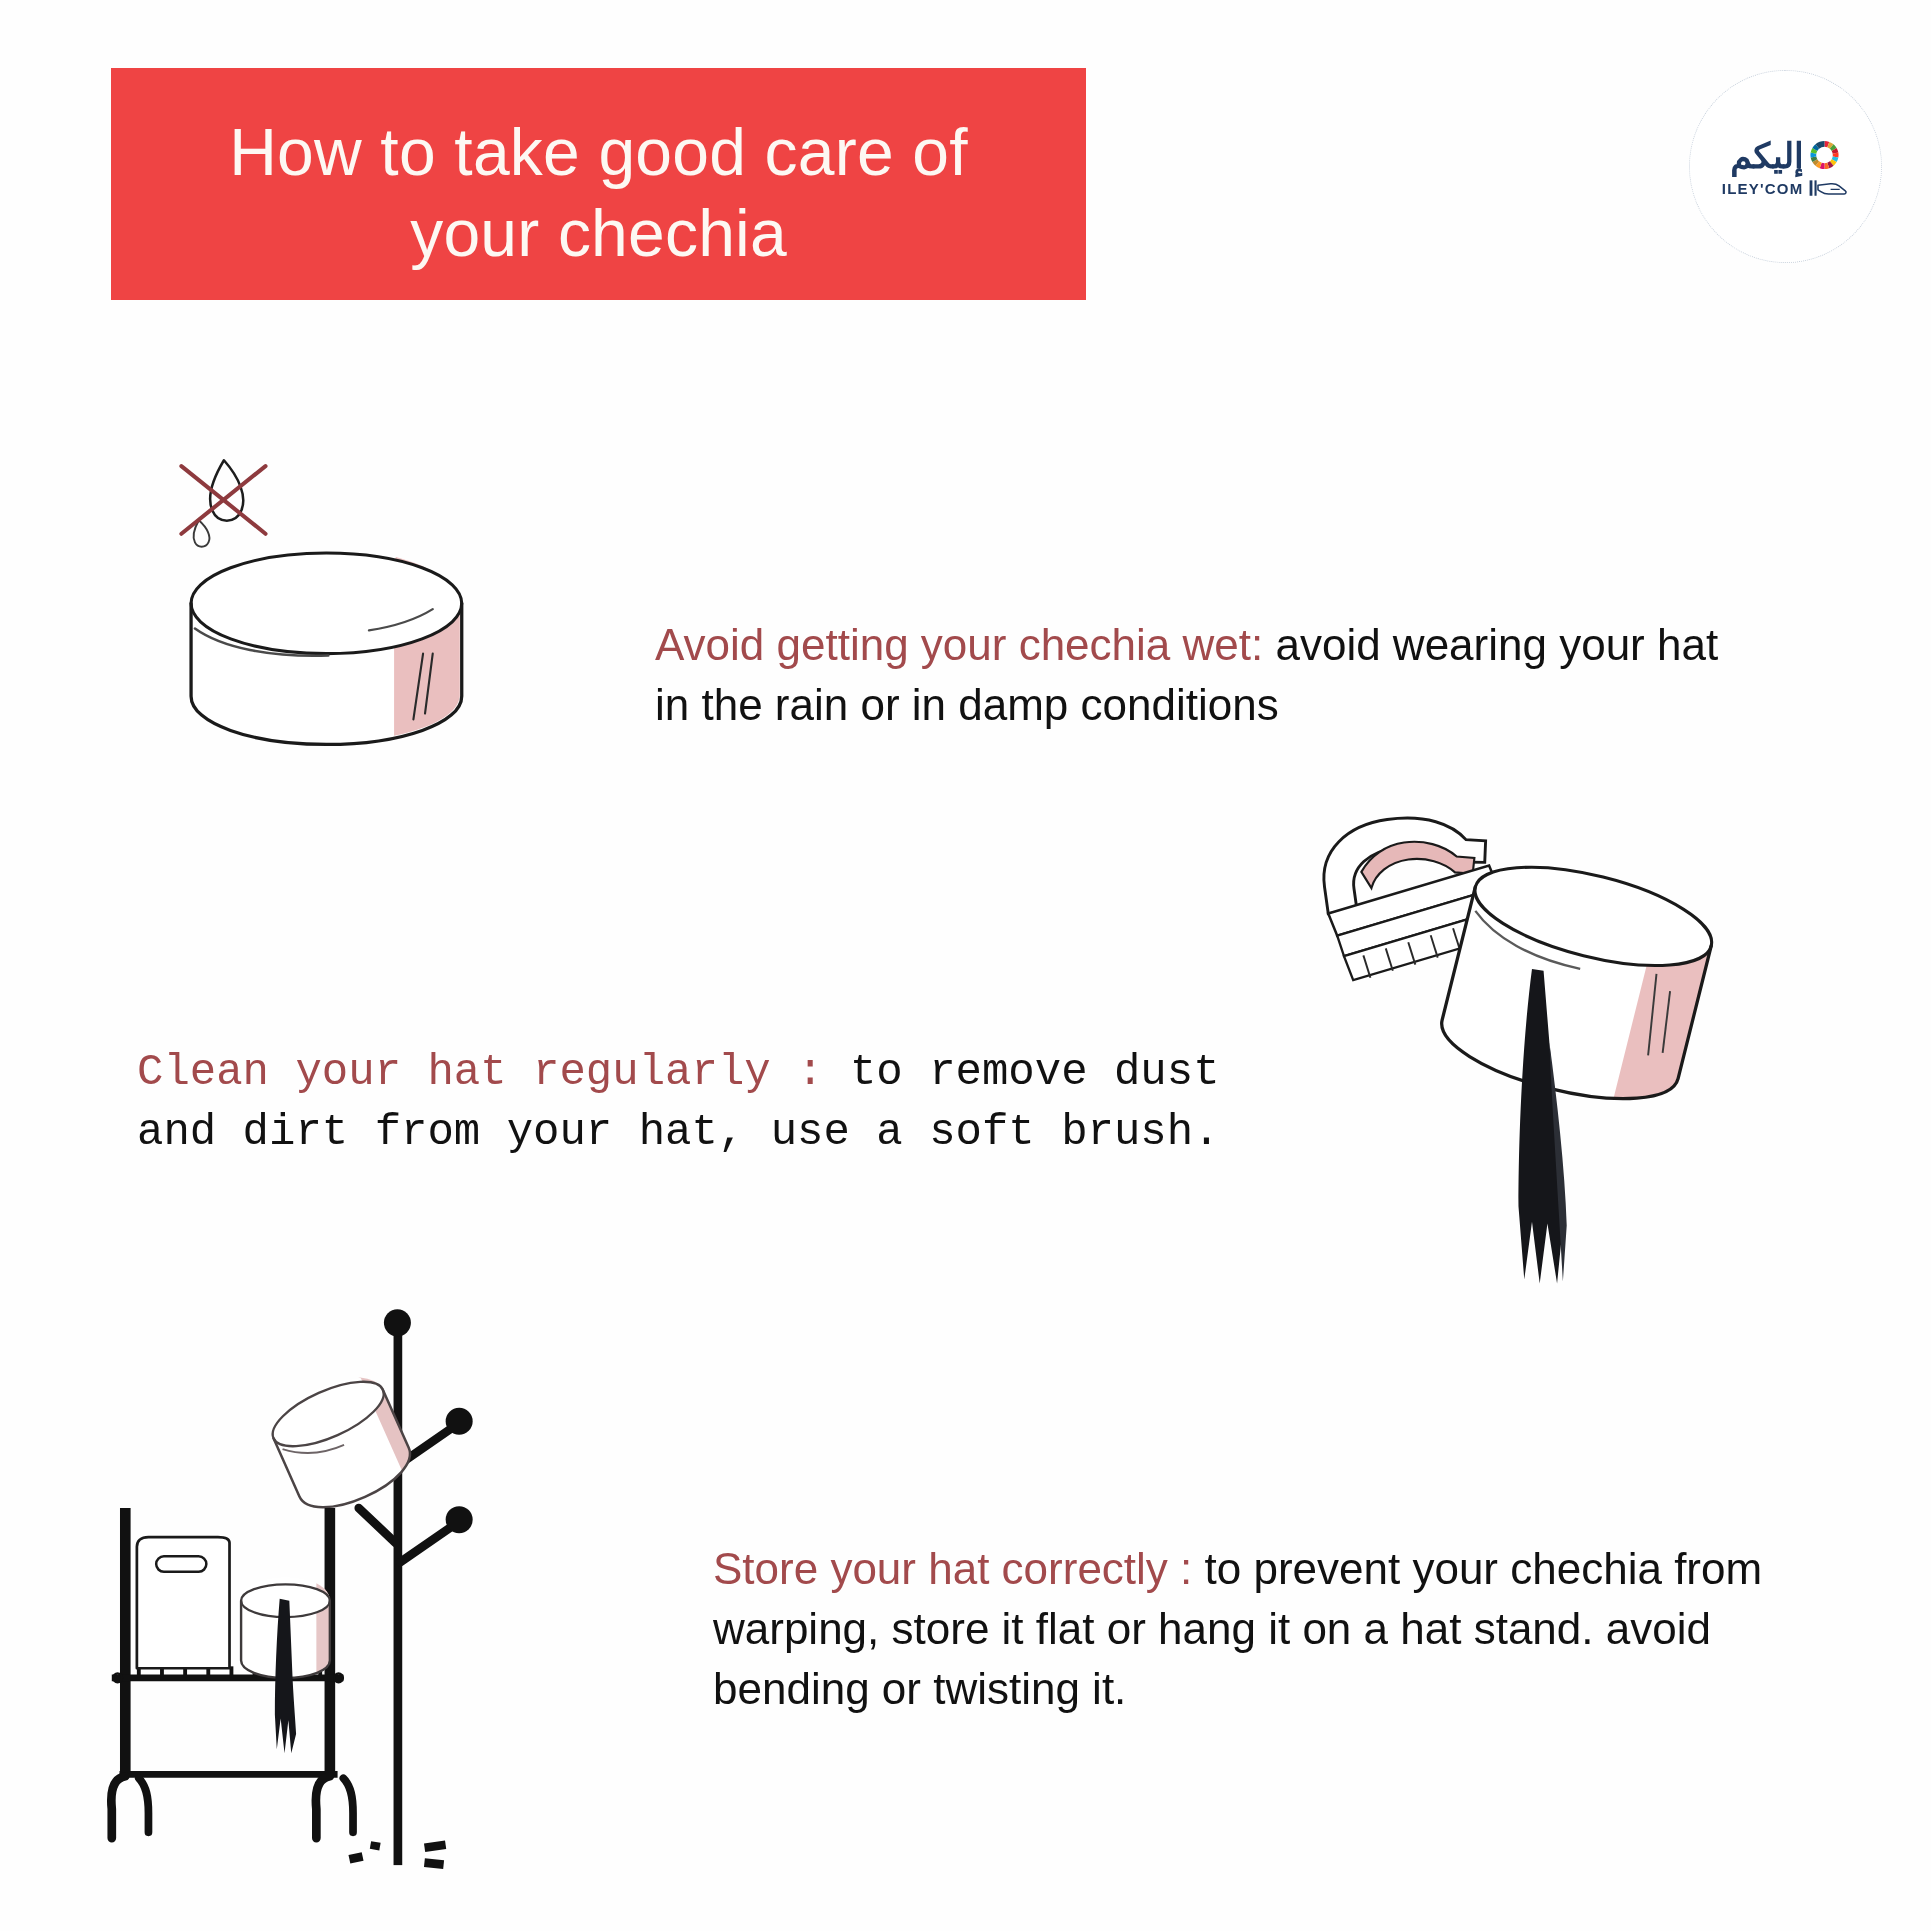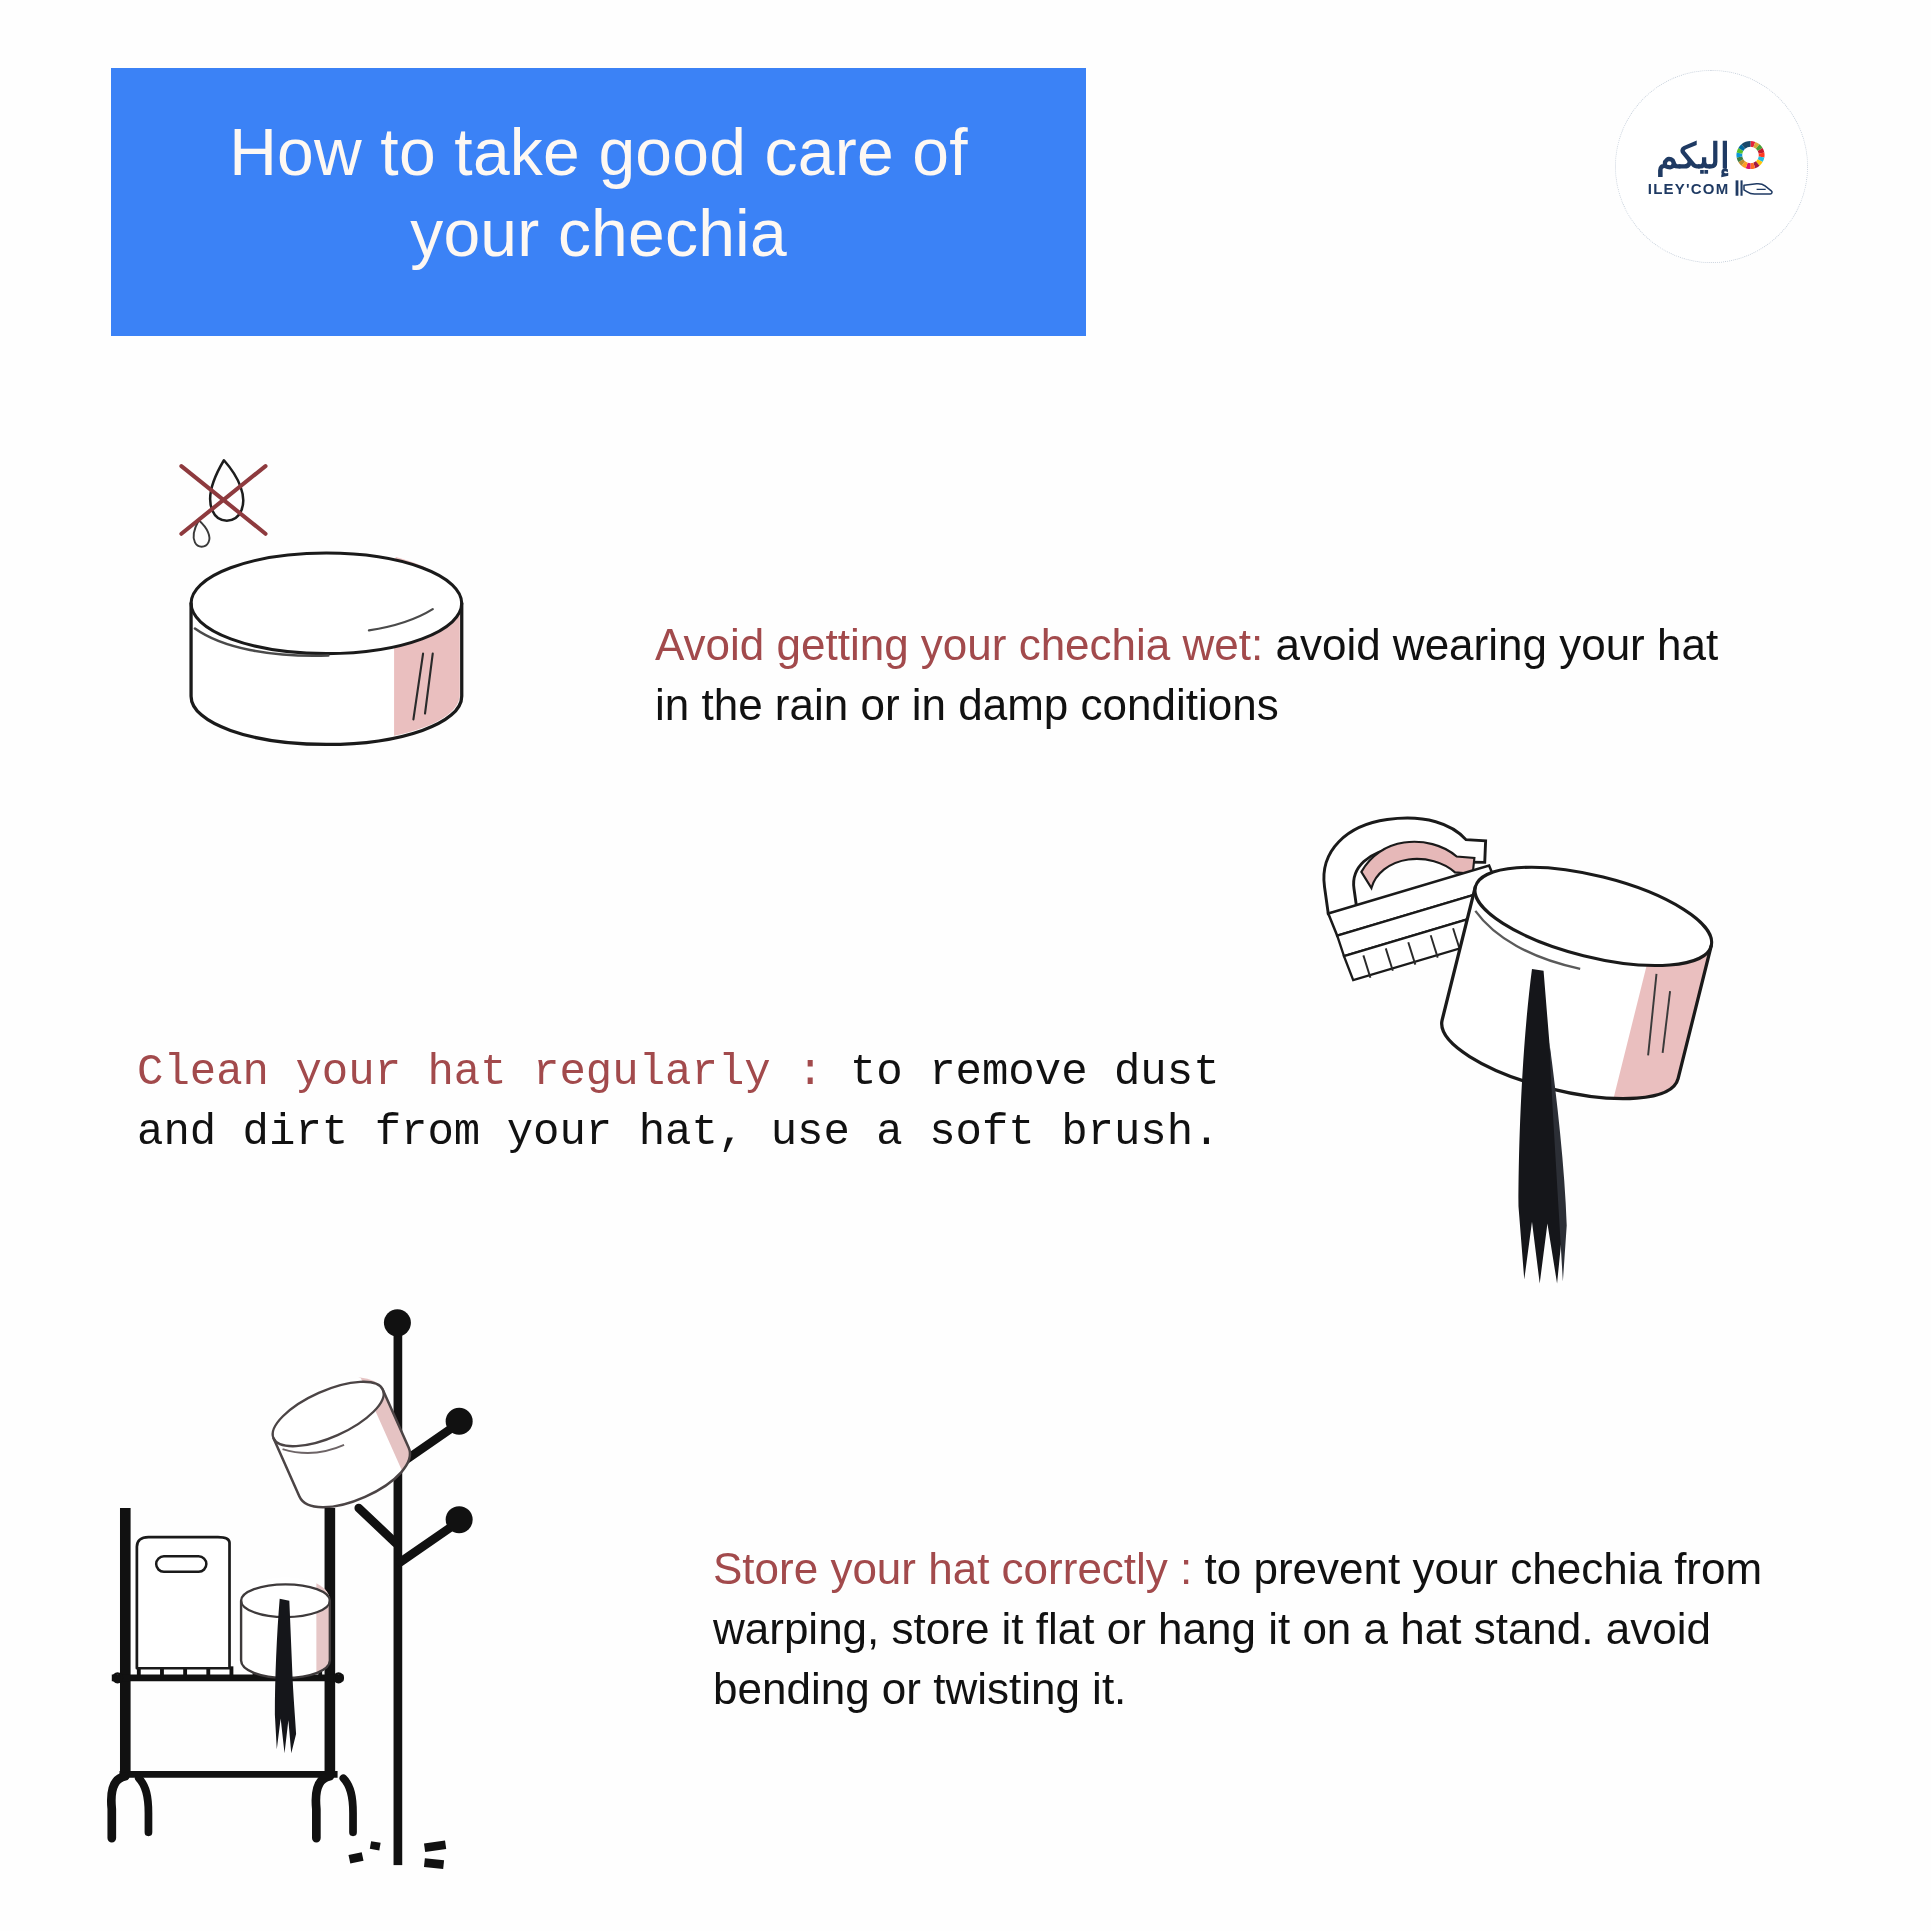--- a/index.html
+++ b/index.html
@@ -15,43 +15,43 @@
     font-family: "Liberation Sans", sans-serif;
     background: #fefefe;
   }
 
   
   #header-banner {
     position: absolute;
     left: 111px;
     top: 68px;
     width: 975px;
-    height: 268px;
-    background: #3b82f6;
+    height: 232px;
+    background: #ef4444;
   }
   #header-title {
     position: absolute;
     left: 0;
     right: 0;
     top: 44px;
     text-align: center;
     color: #fdf8f3;
     font-size: 66px;
     line-height: 1.22;
     font-weight: 400;
     letter-spacing: 0.2px;
     padding: 0 54px;
     box-sizing: border-box;
     white-space: pre-line;
   }
 
   
   #logo-badge {
     position: absolute;
-    left: 1615px;
+    left: 1689px;
     top: 70px;
     width: 193px;
     height: 193px;
     border-radius: 50%;
     background: #ffffff;
     border: 1.9px dotted #c9d2dd;
     box-sizing: border-box;
   }
   #logo-inner {
     position: absolute;

